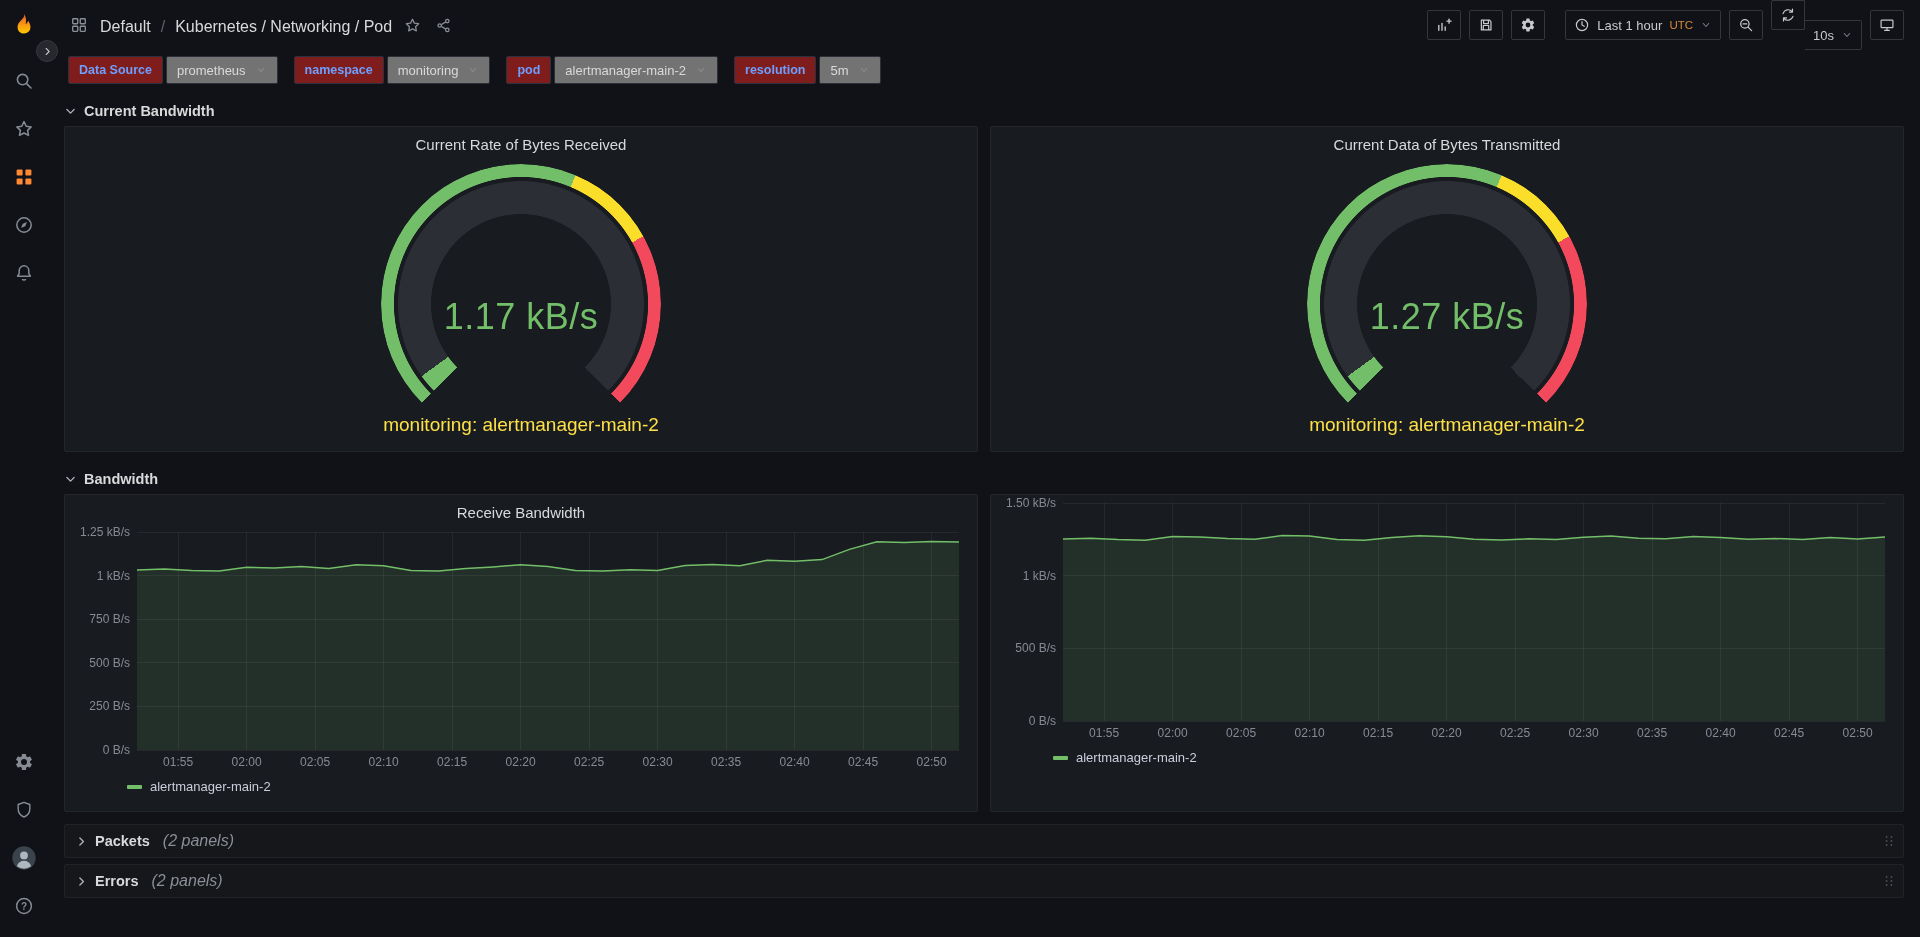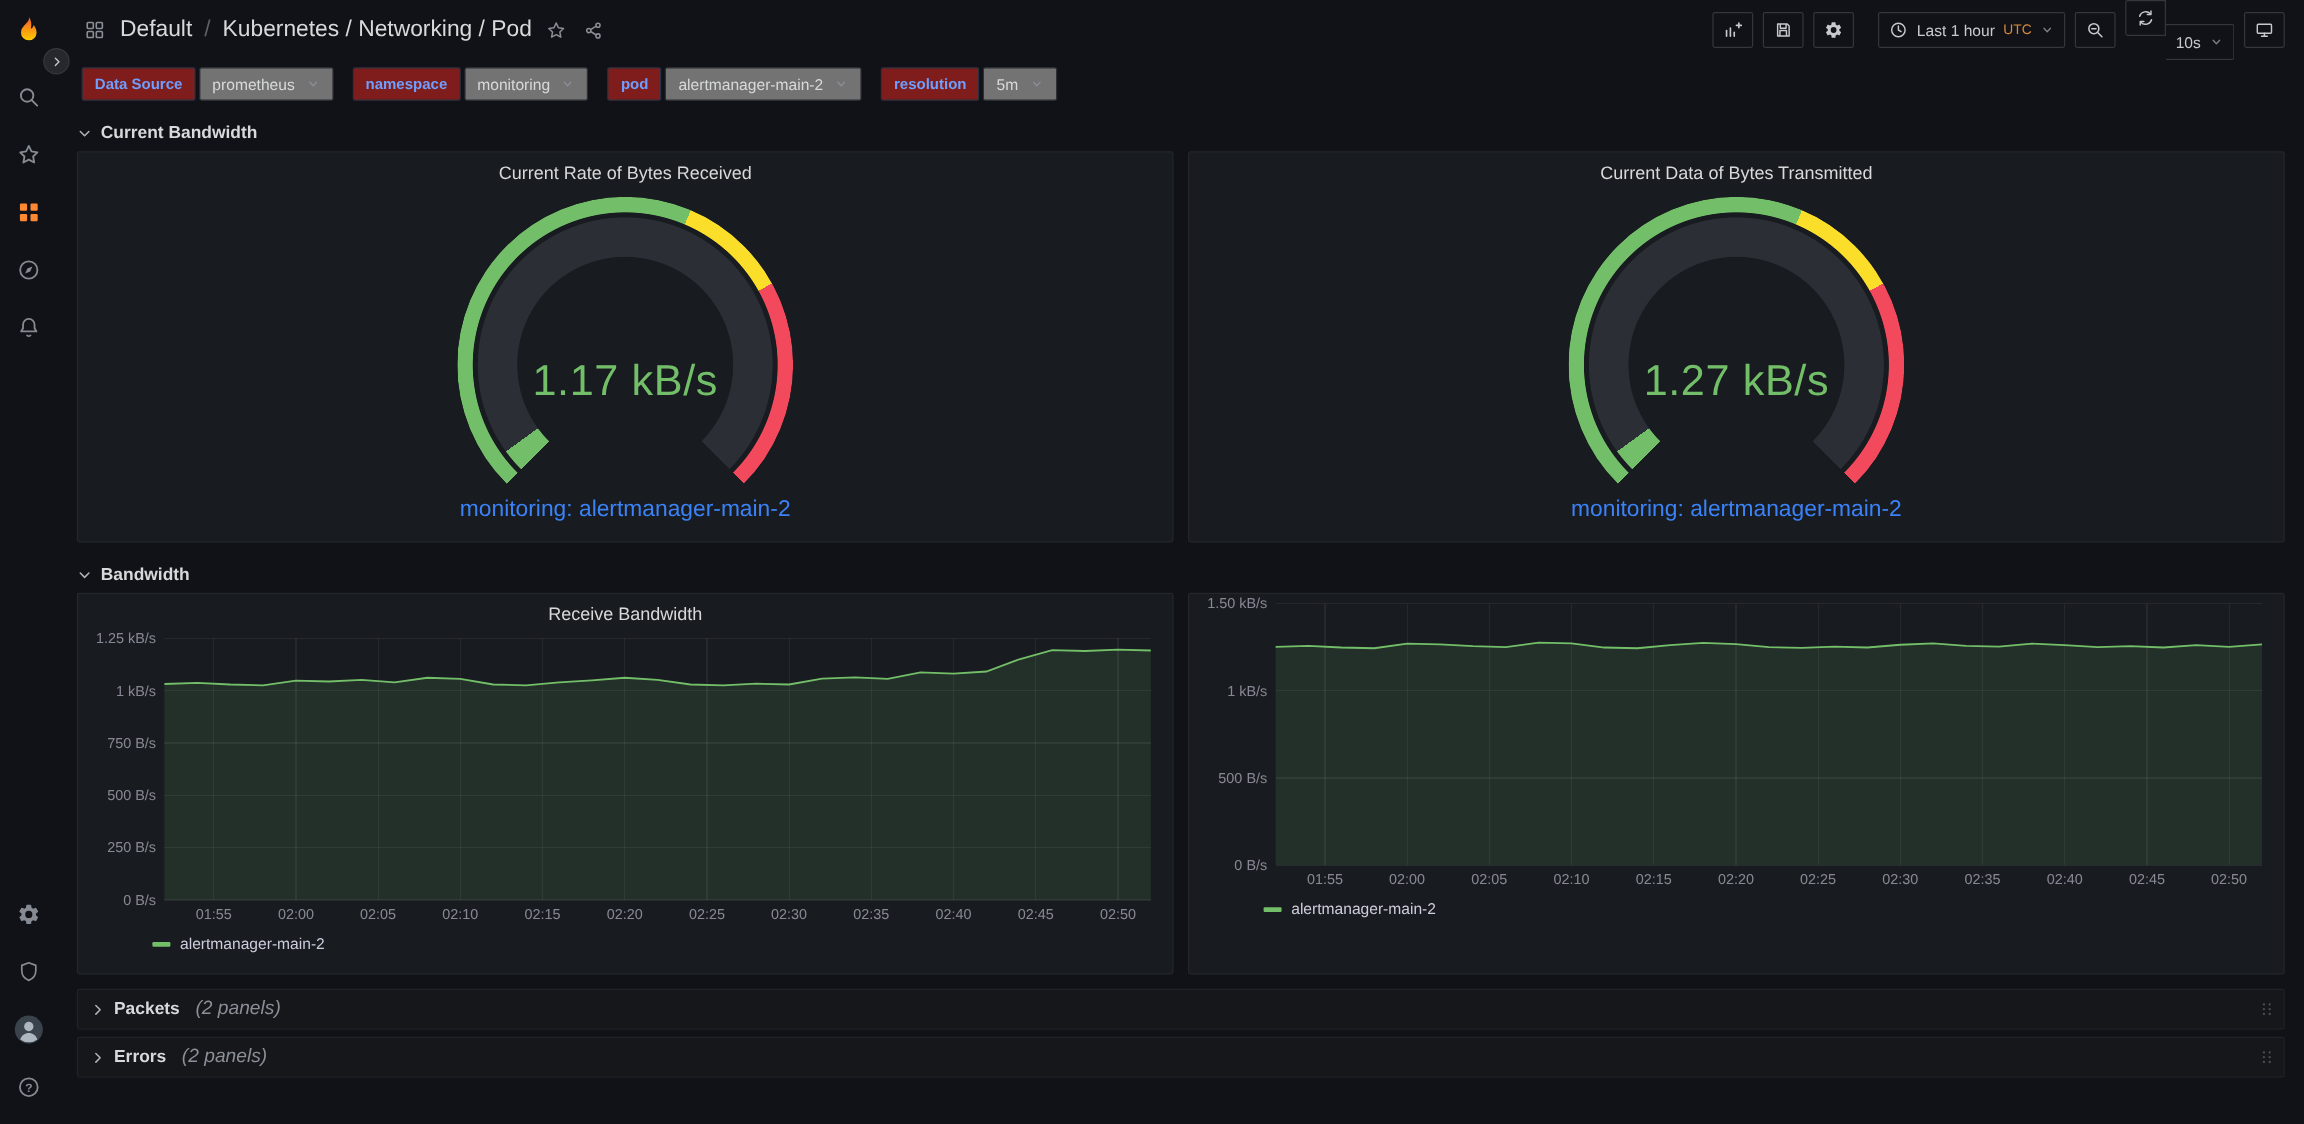--- a/index.html
+++ b/index.html
@@ -22,21 +22,21 @@
   .expand-pill{position:absolute;left:36px;top:40px;width:22px;height:22px;border-radius:50%;
     background:#26282e;border:1px solid #36383f;color:#c7c9cf;display:flex;align-items:center;
     justify-content:center;cursor:pointer;z-index:6;}
   .expand-pill svg{width:11px;height:11px;}
 
   
   .main{flex:1;display:flex;flex-direction:column;min-width:0;}
 
   .topbar{height:50px;display:flex;align-items:center;justify-content:space-between;
     padding:0 16px 0 20px;}
-  .tb-left{display:flex;align-items:center;gap:10px;font-size:19px;color:#d8d9da;}
+  .tb-left{display:flex;align-items:flex-end;gap:10px;font-size:16px;color:#d8d9da;}
   .tb-left .sep{color:#5d6066;}
   .crumb{cursor:pointer;}
   .mini-btn{background:none;border:none;color:#8a8e96;cursor:pointer;display:flex;
     align-items:center;padding:2px;}
   .mini-btn svg{width:17px;height:17px;}
   .tb-right{display:flex;align-items:center;gap:8px;}
   .tb-btn{height:30px;display:inline-flex;align-items:center;gap:7px;padding:0 8px;
     background:transparent;border:1px solid #34363c;border-radius:2px;color:#c7c9cf;
     font-size:13px;cursor:pointer;white-space:nowrap;}
   .tb-btn svg{width:16px;height:16px;}
@@ -82,21 +82,21 @@
     -webkit-mask:radial-gradient(closest-side,transparent 0 90.5%,#000 91%);
     mask:radial-gradient(closest-side,transparent 0 90.5%,#000 91%);}
   .ring.track{background:conic-gradient(from 225deg,#2b2e34 0deg 270deg,transparent 270deg 360deg);
     -webkit-mask:radial-gradient(closest-side,transparent 0 64%,#000 64.5% 87.5%,transparent 88%);
     mask:radial-gradient(closest-side,transparent 0 64%,#000 64.5% 87.5%,transparent 88%);}
   .ring.vfill{background:conic-gradient(from 225deg,#73bf69 0deg 9deg,transparent 9deg 360deg);
     -webkit-mask:radial-gradient(closest-side,transparent 0 64%,#000 64.5% 87.5%,transparent 88%);
     mask:radial-gradient(closest-side,transparent 0 64%,#000 64.5% 87.5%,transparent 88%);}
   .gauge-value{position:absolute;top:132px;left:0;width:100%;text-align:center;
     font-size:36px;font-weight:500;color:#73bf69;letter-spacing:.5px;}
-  .gauge-label{font-size:19px;color:#3b82f6;margin-top:4px;text-align:center;}
+  .gauge-label{font-size:19px;color:#fde047;margin-top:4px;text-align:center;}
 
   
   .chart-panel{height:318px;padding:0 10px 6px;display:flex;flex-direction:column;}
   svg.ts{width:100%;height:248px;display:block;}
   svg.ts .grid{stroke:rgba(204,204,220,0.08);stroke-width:1;shape-rendering:crispEdges;}
   svg.ts text{font-family:"Liberation Sans",sans-serif;font-size:12px;fill:rgba(204,204,220,0.62);}
   .legend{display:flex;align-items:center;gap:8px;padding:7px 4px 0 52px;}
   .swatch{width:15px;height:4px;border-radius:1px;background:#73bf69;display:inline-block;}
   .legend-label{font-size:13px;color:#ccccdc;cursor:pointer;}
 </style>

